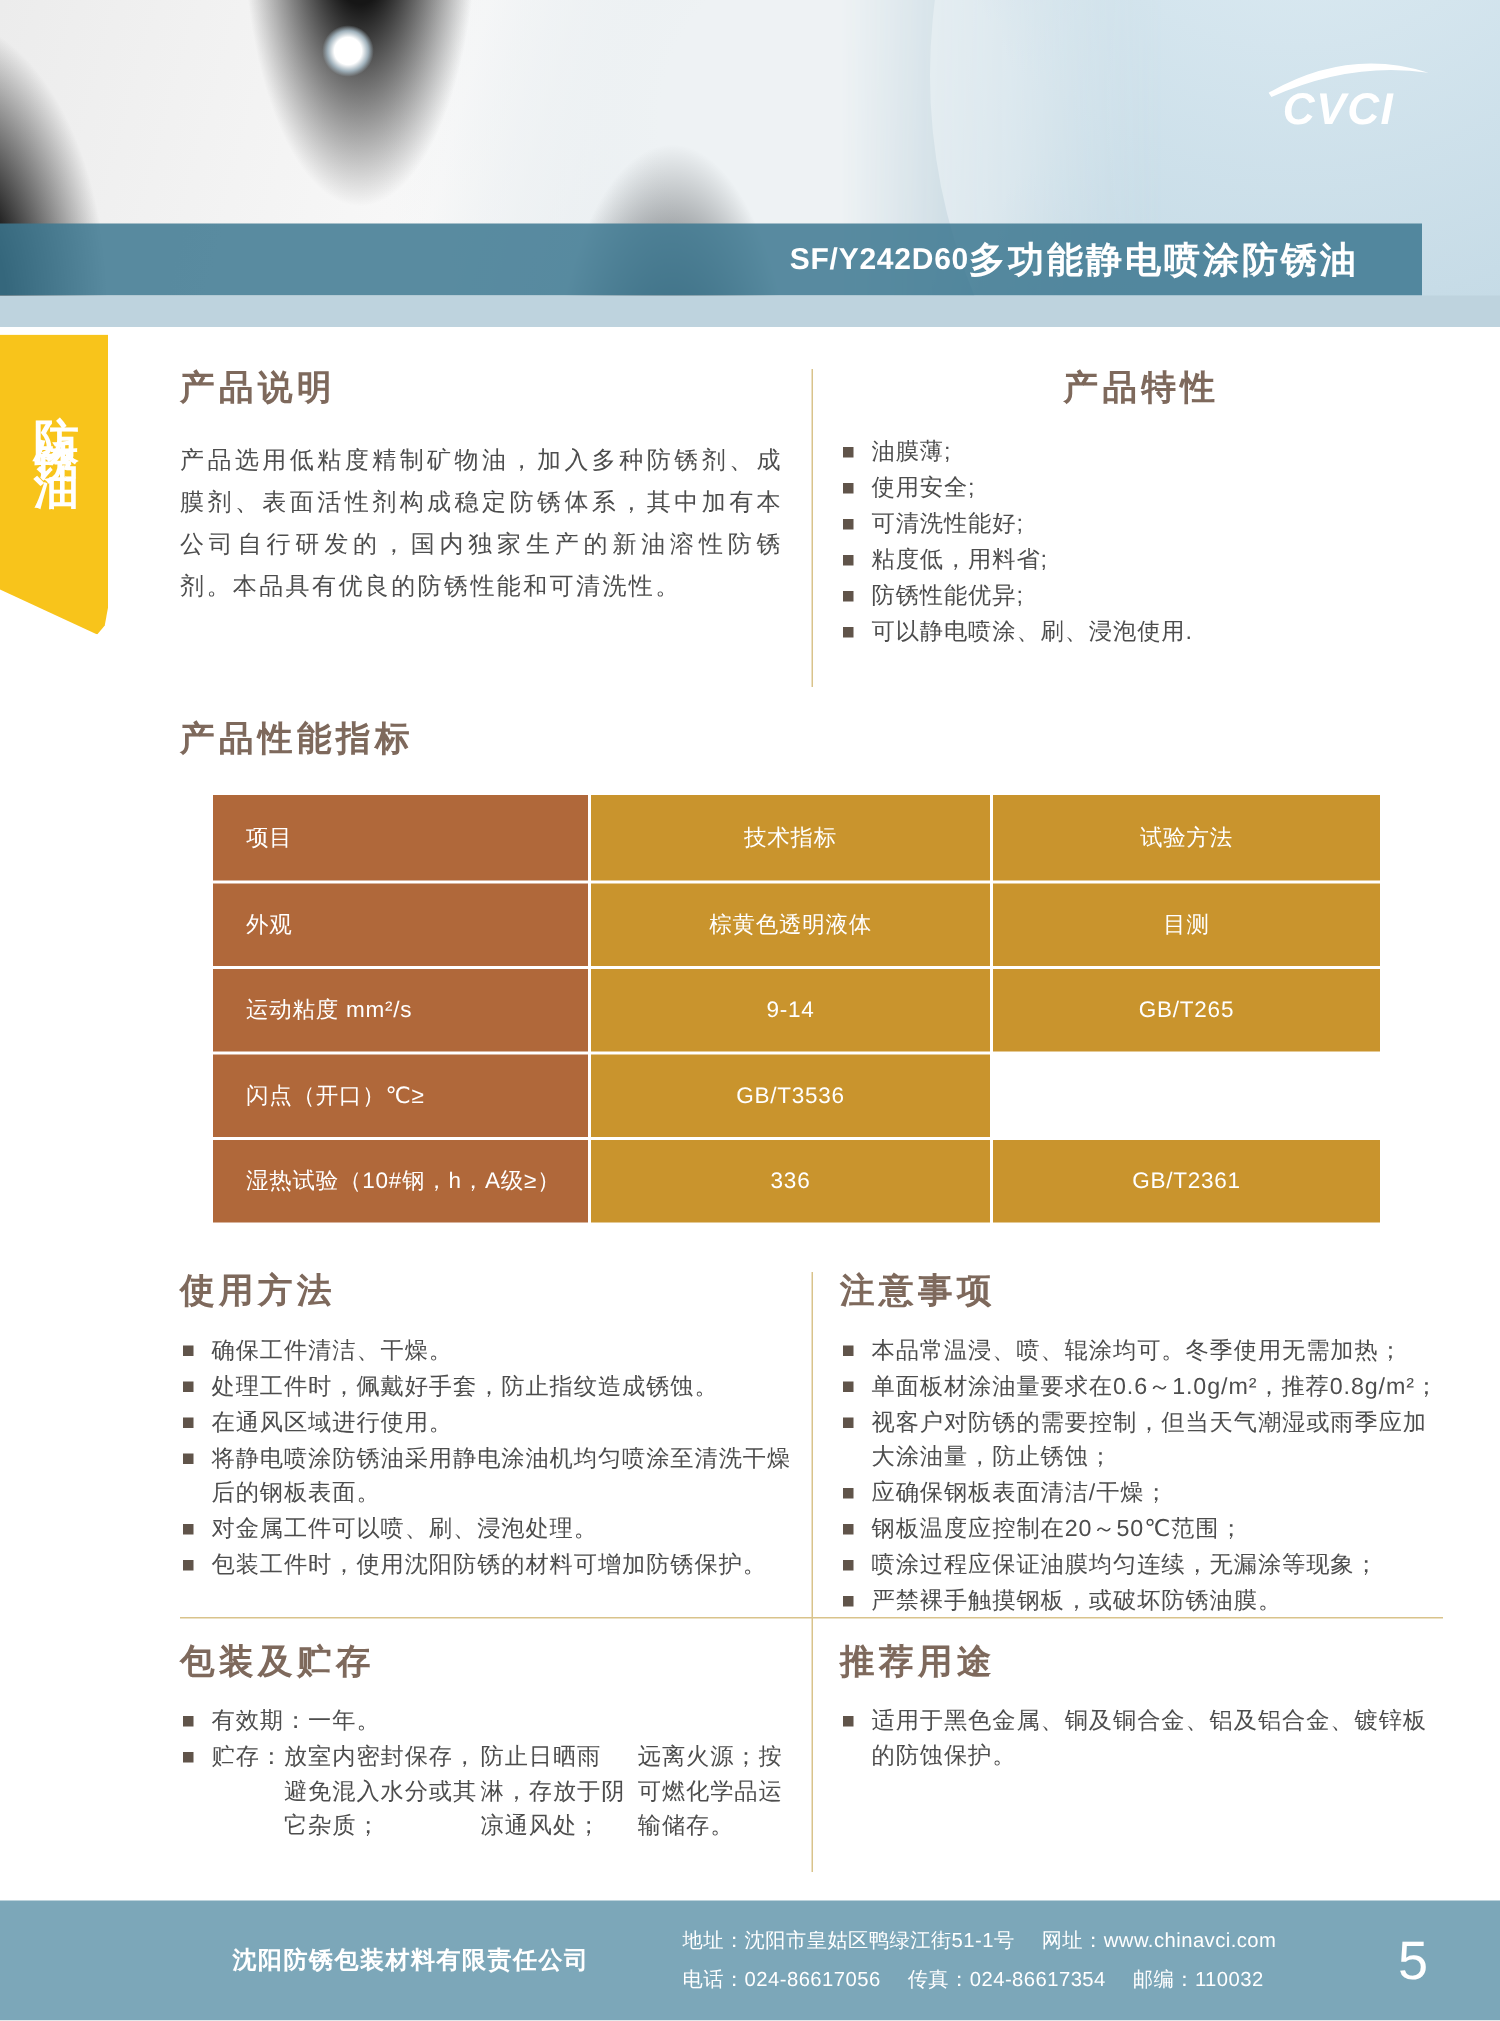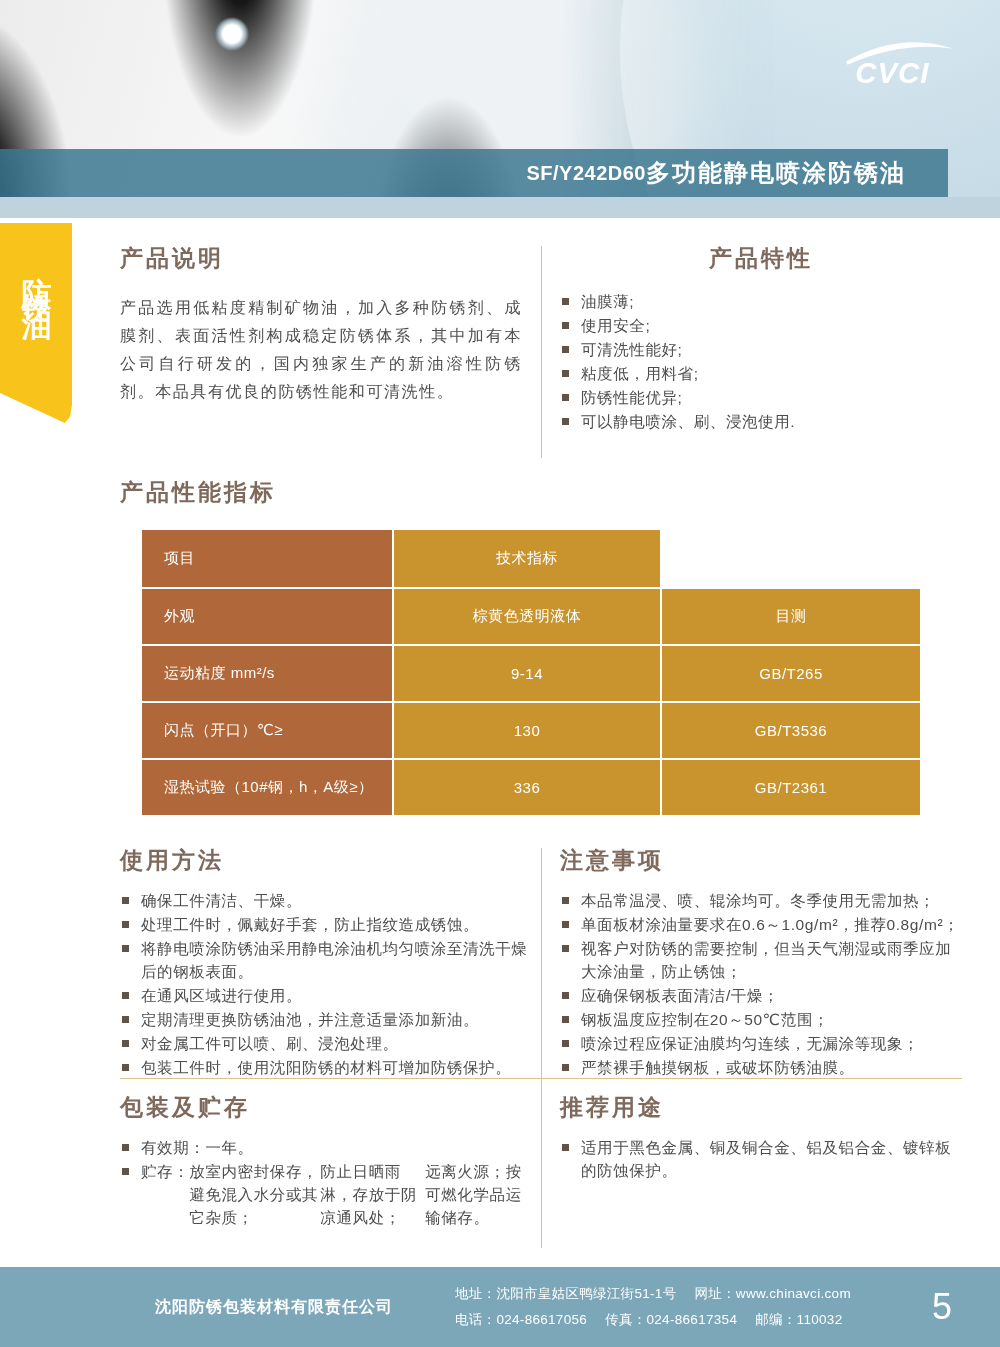--- a/index.html
+++ b/index.html
@@ -134,39 +134,39 @@
   </section>
 
   <div class="vdiv" style="left:541px;top:246px;height:212px;"></div>
 
   <section style="left:120px;top:477px;width:780px;">
     <h2>产品性能指标</h2>
     <div class="ptable">
       <div class="prow phead">
         <div class="c1">项目</div>
         <div class="c2">技术指标</div>
+        <div class="c3">试验方法</div>
       </div>
       <div style="display:contents">
         
       
           <div class="prow">
             <div class="c1">外观</div>
             <div class="c2">棕黄色透明液体</div>
             <div class="c3">目测</div>
           </div>
         
           <div class="prow">
             <div class="c1">运动粘度 mm²/s</div>
             <div class="c2">9-14</div>
             <div class="c3">GB/T265</div>
           </div>
         
           <div class="prow">
             <div class="c1">闪点（开口）℃≥</div>
-            <div class="c2">130</div>
             <div class="c3">GB/T3536</div>
           </div>
         
           <div class="prow">
             <div class="c1">湿热试验（10#钢，h，A级≥）</div>
             <div class="c2">336</div>
             <div class="c3">GB/T2361</div>
           </div>
         </div>
     </div>
@@ -181,32 +181,28 @@
           <span class="bt">确保工件清洁、干燥。</span>
         </li>
 
         <li class="bullet">
           <span class="sq"></span>
           <span class="bt">处理工件时，佩戴好手套，防止指纹造成锈蚀。</span>
         </li>
 
         <li class="bullet">
           <span class="sq"></span>
+          <span class="bt">在通风区域进行使用。</span>
+        </li>
+
+        <li class="bullet">
+          <span class="sq"></span>
           <span class="bt">将静电喷涂防锈油采用静电涂油机均匀喷涂至清洗干燥后的钢板表面。</span>
         </li>
 
-        <li class="bullet">
-          <span class="sq"></span>
-          <span class="bt">在通风区域进行使用。</span>
-        </li>
-
-        <li class="bullet">
-          <span class="sq"></span>
-          <span class="bt">定期清理更换防锈油池，并注意适量添加新油。</span>
-        </li>
 
         <li class="bullet">
           <span class="sq"></span>
           <span class="bt">对金属工件可以喷、刷、浸泡处理。</span>
         </li>
 
         <li class="bullet">
           <span class="sq"></span>
           <span class="bt">包装工件时，使用沈阳防锈的材料可增加防锈保护。</span>
         </li>

